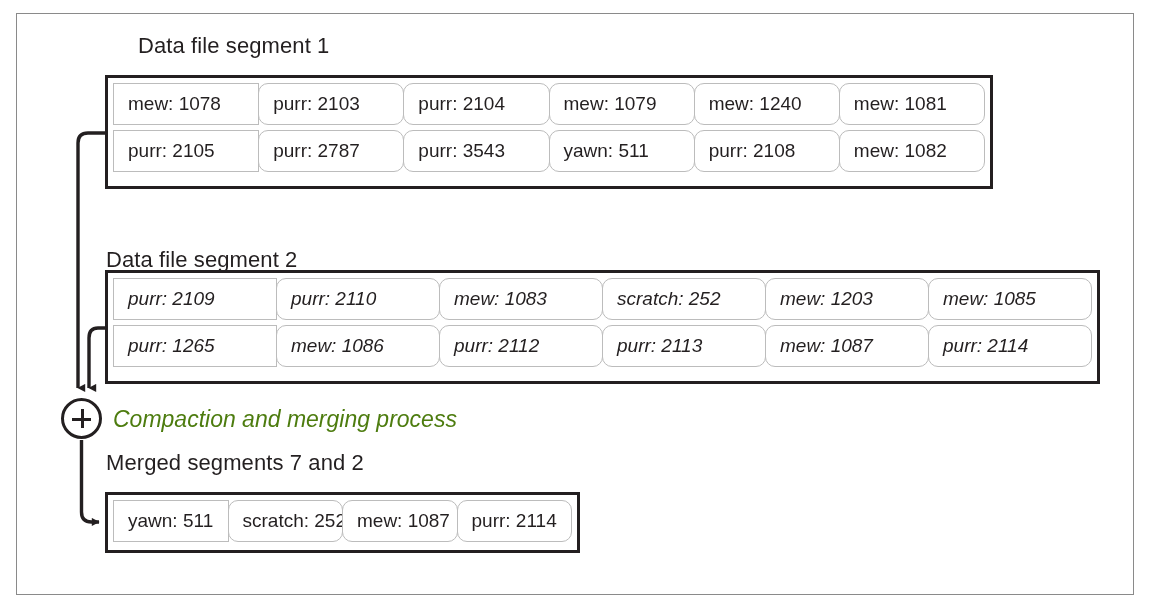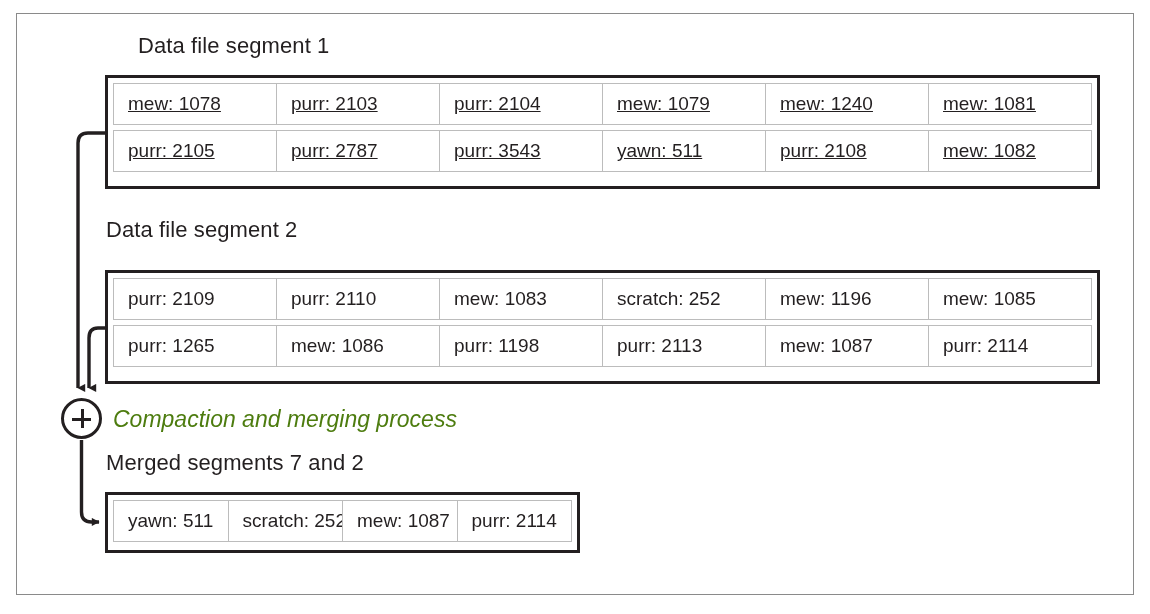--- a/index.html
+++ b/index.html
@@ -71,20 +71,21 @@
     line-height: 40px;
     font-size: 19px;
     padding-left: 14px;
     color: #231f20;
     background: #ffffff;
     white-space: nowrap;
     overflow: hidden;
   }
   .cell + .cell {
     margin-left: -1px;
+    border-radius: 10px;
   }
 
   
   .merge-node {
     position: absolute;
     left: 61px;
     top: 398px;
     width: 41px;
     height: 41px;
     border: 3px solid #231f20;
@@ -148,54 +149,54 @@
 
     <path d="M 105,133 L 88,133 Q 78,133 78,143 L 78,388" fill="none" stroke="#231f20" stroke-width="3.4" stroke-linecap="butt" marker-end="url(#arrowDown)"></path>
 
     <path d="M 105,328 L 98,328 Q 89,328 89,338 L 89,388" fill="none" stroke="#231f20" stroke-width="3.4" stroke-linecap="butt" marker-end="url(#arrowDown)"></path>
 
     <path d="M 81.5,440 L 81.5,512 Q 81.5,522 91.5,522 L 99,522" fill="none" stroke="#231f20" stroke-width="3.4" stroke-linecap="butt" marker-end="url(#arrowRight)"></path>
   </svg>
 
   <div class="section-title" style="left:106px; top:33px;margin-left:32px;">Data file segment 1</div>
 
-  <div class="seg-box" style="left:105px; top:75px; width:995px; height:114px;text-decoration:underline;">
+  <div class="seg-box" style="left:105px; top:75px; width:888px; height:114px;">
     <div class="seg-row">
       <div class="cell">mew: 1078</div>
       <div class="cell">purr: 2103</div>
       <div class="cell">purr: 2104</div>
       <div class="cell">mew: 1079</div>
       <div class="cell">mew: 1240</div>
       <div class="cell">mew: 1081</div>
     </div>
     <div class="seg-row">
       <div class="cell">purr: 2105</div>
       <div class="cell">purr: 2787</div>
       <div class="cell">purr: 3543</div>
       <div class="cell">yawn: 511</div>
       <div class="cell">purr: 2108</div>
       <div class="cell">mew: 1082</div>
     </div>
   </div>
 
-  <div class="section-title" style="left:106px; top:217px;">Data file segment 2</div>
-
-  <div class="seg-box" style="left:105px; top:270px; width:995px; height:114px;">
+  <div class="section-title" style="left:106px; top:247px;">Data file segment 2</div>
+
+  <div class="seg-box" style="left:105px; top:270px; width:995px; height:114px;font-style:italic;">
     <div class="seg-row">
       <div class="cell">purr: 2109</div>
       <div class="cell">purr: 2110</div>
       <div class="cell">mew: 1083</div>
       <div class="cell">scratch: 252</div>
-      <div class="cell">mew: 1196</div>
+      <div class="cell">mew: 1203</div>
       <div class="cell">mew: 1085</div>
     </div>
     <div class="seg-row">
       <div class="cell">purr: 1265</div>
       <div class="cell">mew: 1086</div>
-      <div class="cell">purr: 1198</div>
+      <div class="cell">purr: 2112</div>
       <div class="cell">purr: 2113</div>
       <div class="cell">mew: 1087</div>
       <div class="cell">purr: 2114</div>
     </div>
   </div>
 
   <div class="merge-node">
     <span class="plus-h"></span>
     <span class="plus-v"></span>
   </div>

